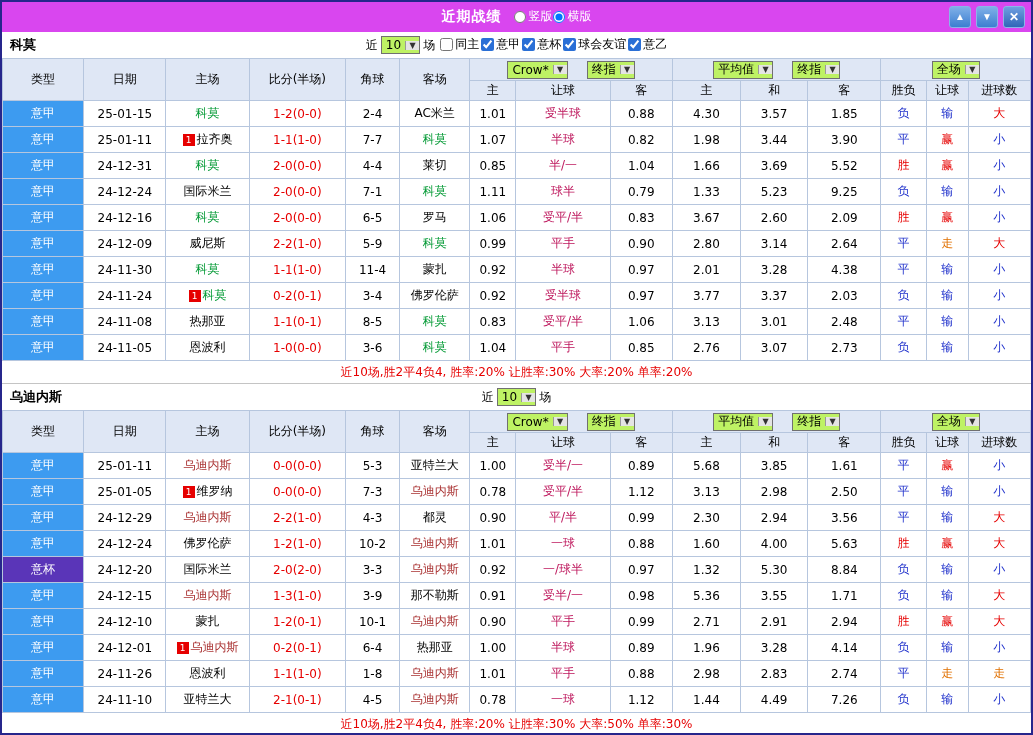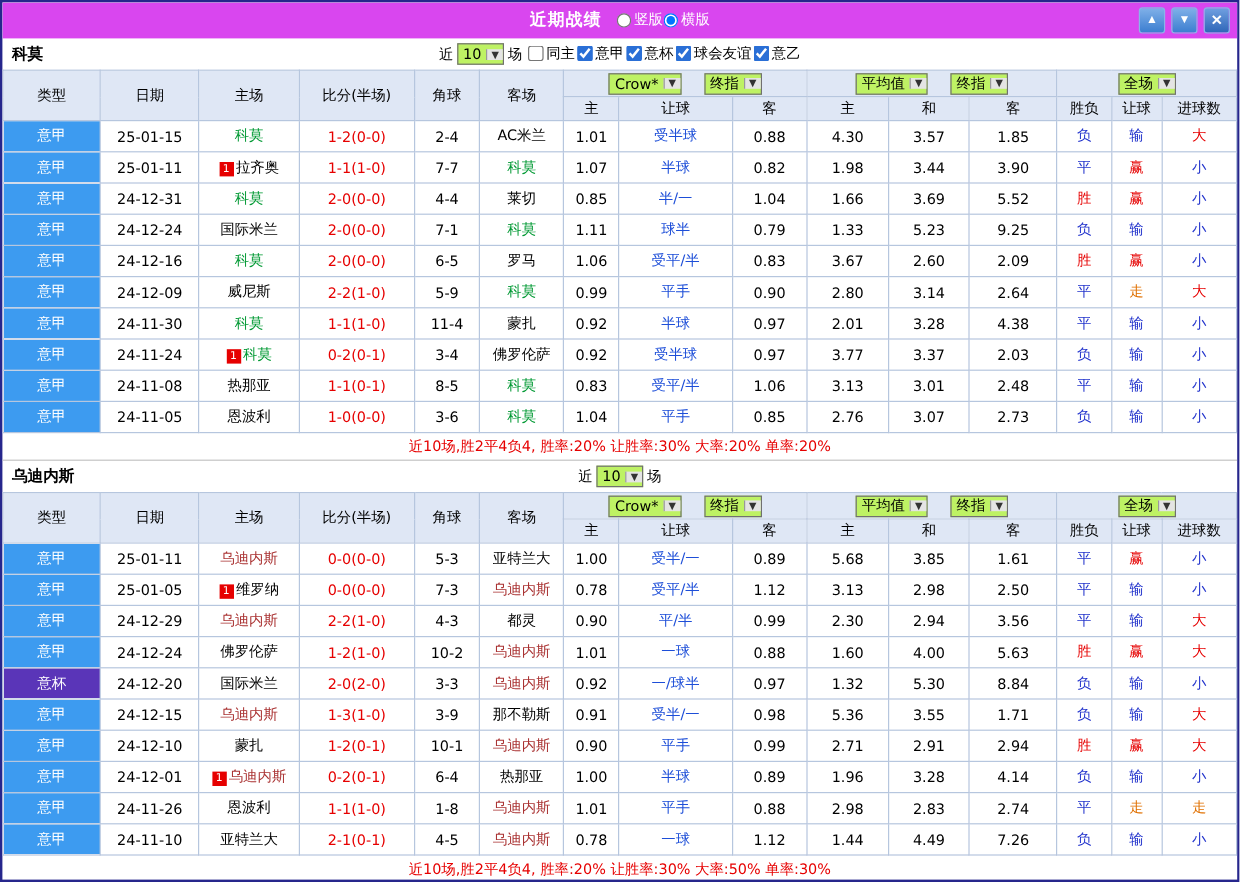--- a/index.html
+++ b/index.html
@@ -41,21 +41,21 @@
   .grid thead th { background: #dfe7f5; font-weight: normal; font-size: 12px; color: #000; }
   .head-top th { height: 22px; }
   .head-sub th { height: 20px; }
   th.ddl-cell { background: #fff; }
   .ddl-wrap { display: flex; justify-content: center; align-items: center; gap: 19px; }
   tbody td { height: 26px; font-size: 12px; background: #fff; color: #000; }
   td.league { color: #fff; }
   td.league.lg { background: #3d9bf0; }
   td.league.cup { background: #5a35b8; }
   td.score { color: #e60000; }
-  td.hand { color: #1d4ed8; }
+  td.hand { color: #be185d; }
   .focus1 { color: #009933; }
   .focus2 { color: #aa3333; }
   .card { display: inline-block; width: 12px; height: 12px; line-height: 12px; background: #e60000; color: #fff; font-size: 9px; margin-right: 2px; text-align: center; }
   td.res-r { color: #e60000; }
   td.res-b { color: #2233cc; }
   td.res-o { color: #e07000; }
   .summary { height: 22px; line-height: 22px; text-align: center; color: #e60000; font-size: 12px; }
 </style>
 </head>
 <body>

